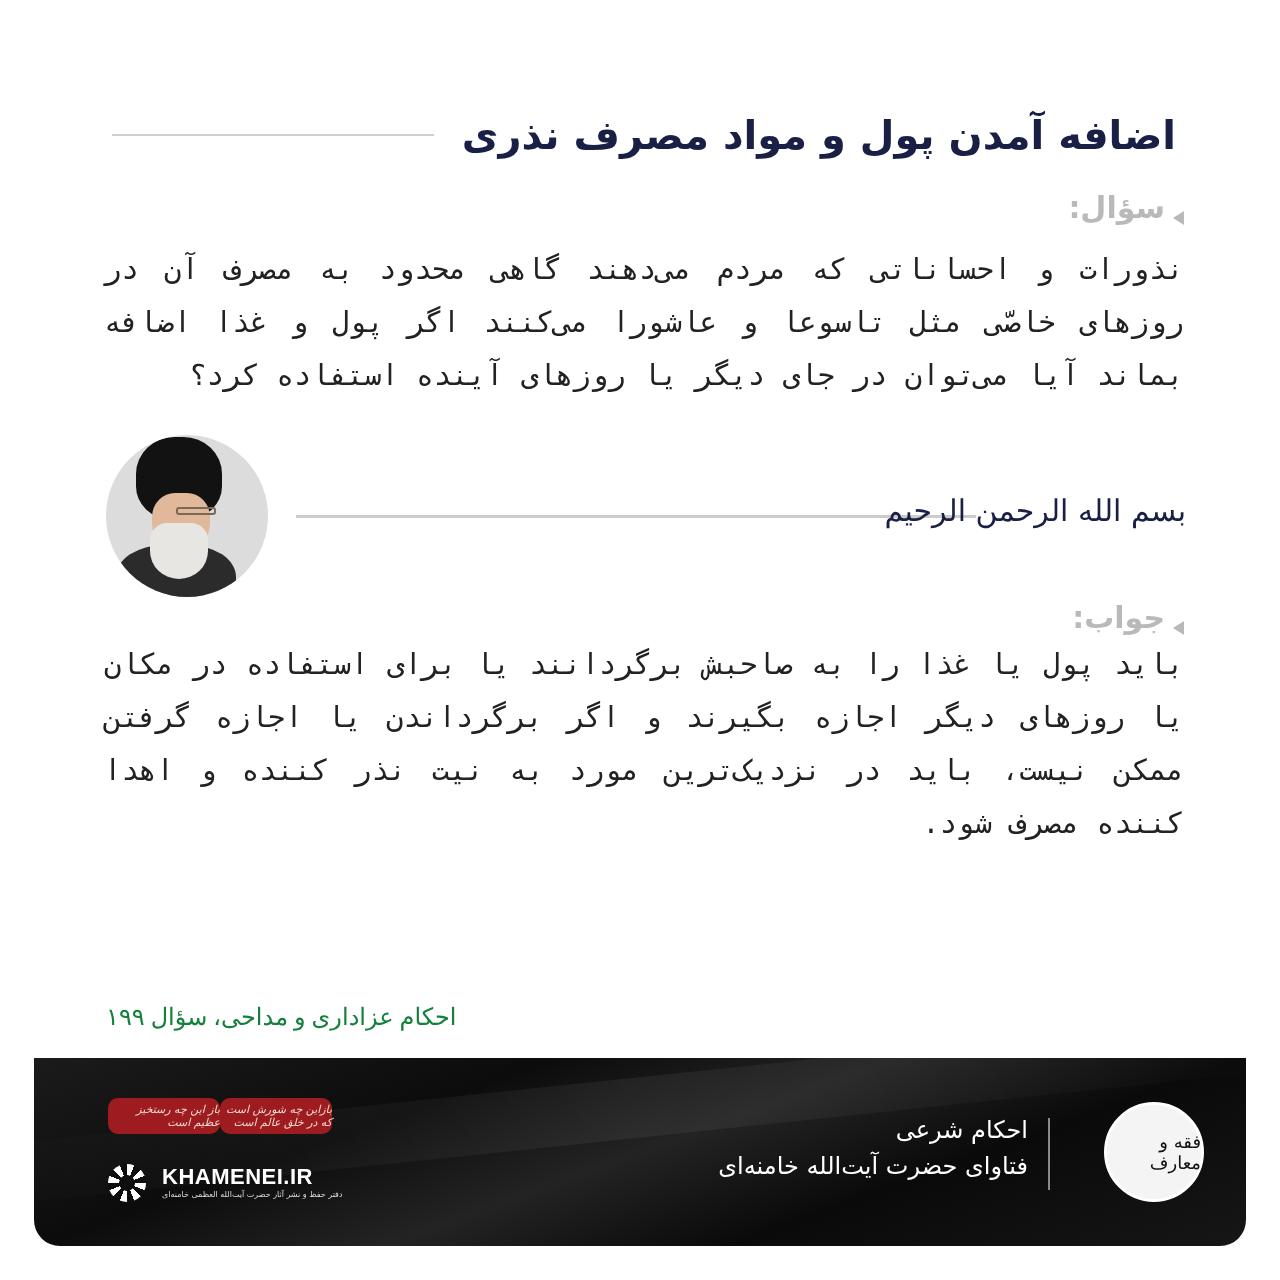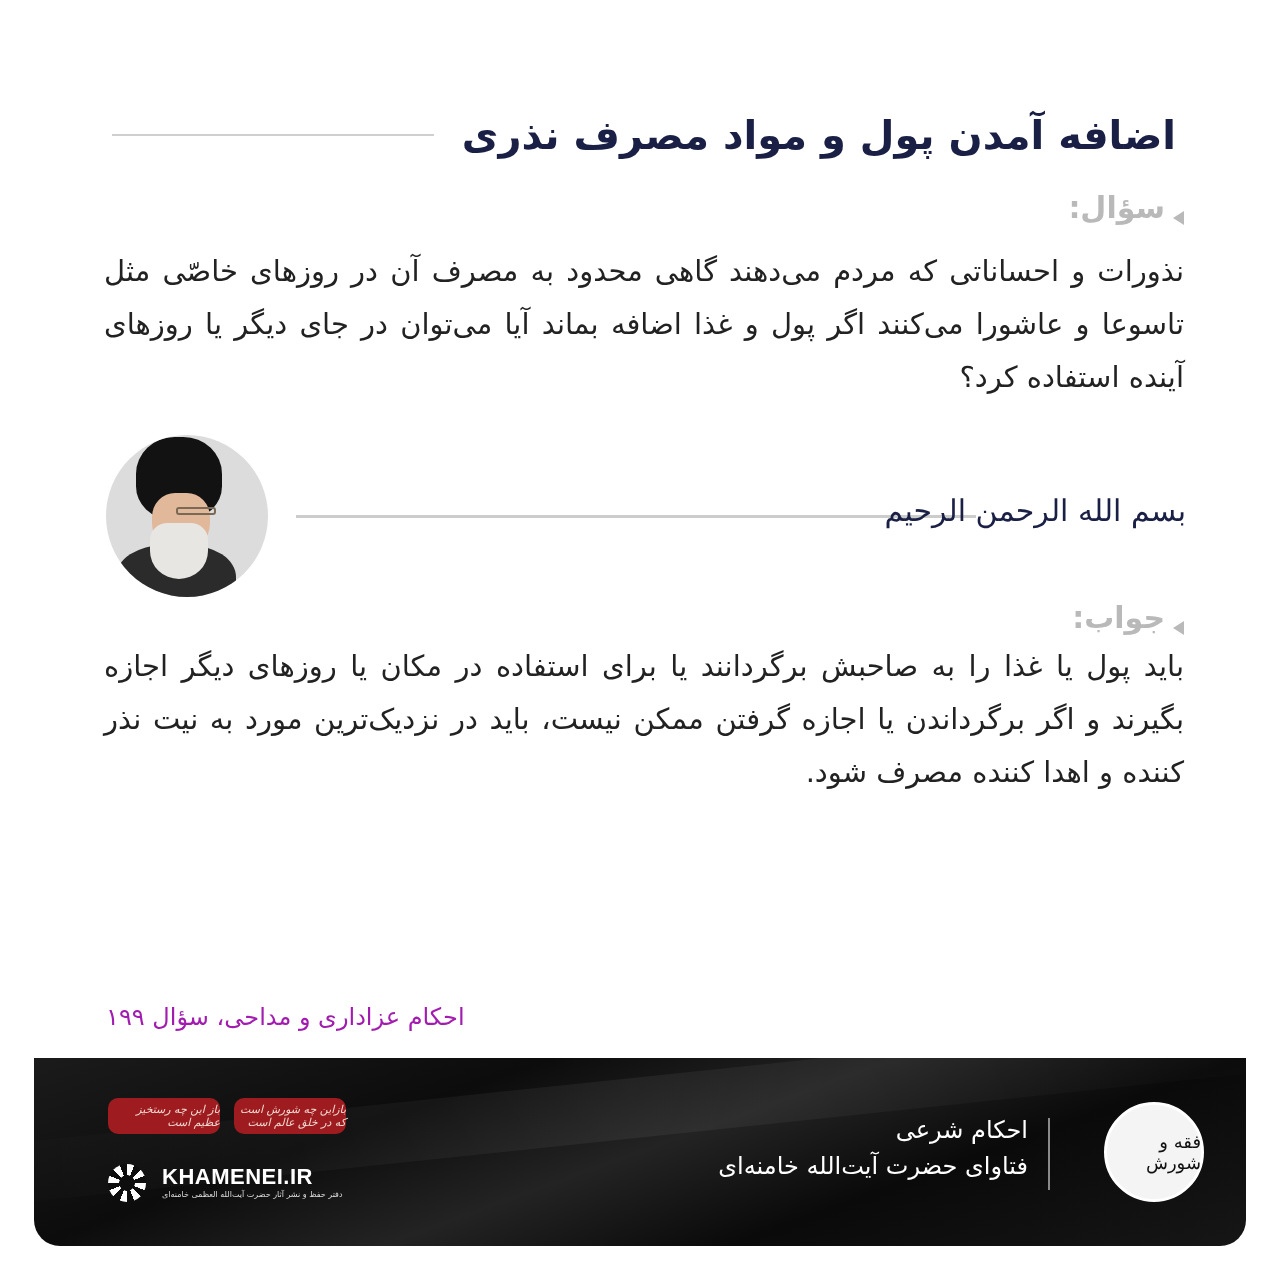--- a/index.html
+++ b/index.html
@@ -22,21 +22,21 @@
     }
     .label .tri {
       width: 0; height: 0; border-top: 7px solid transparent; border-bottom: 7px solid transparent;
       border-right: 11px solid #b9b9b9; margin-left: 8px;
     }
     .q-label { top: 190px; }
     .a-label { top: 600px; }
 
     .para {
       position: absolute; right: 96px; width: 1080px; direction: rtl; text-align: justify;
-      text-align-last: right; font-size: 29px; color: #222222; line-height: 53px;
+      text-align-last: right; font-size: 29px; color: #222222; line-height: 53px; font-family: Liberation Mono, monospace;
     }
     .question { top: 245px; }
     .answer { top: 640px; }
 
     .divider-row { position: absolute; top: 435px; left: 106px; width: 1080px; height: 160px; }
     .portrait {
       position: absolute; left: 0; top: 0; width: 162px; height: 162px; border-radius: 50%;
       background: #dcdcdc; overflow: hidden;
     }
     .portrait .turban {
@@ -58,21 +58,21 @@
     .portrait .glasses {
       position: absolute; left: 70px; top: 72px; width: 40px; height: 8px; border: 2px solid #7a6a55; border-radius: 3px;
     }
     .div-line { position: absolute; left: 190px; top: 80px; width: 680px; height: 3px; background: #cccccc; }
     .bismillah {
       position: absolute; right: 0; top: 58px; direction: rtl; font-family: "DejaVu Serif", serif;
       font-size: 30px; color: #1a1f45;
     }
 
     .source {
-      position: absolute; top: 1003px; left: 106px; direction: rtl; font-size: 24px; color: #a21caf;
+      position: absolute; top: 1003px; left: 106px; direction: rtl; font-size: 24px; color: #15803d; font-family: Liberation Serif, serif;
     }
 
     .footer {
       position: absolute; left: 34px; top: 1058px; width: 1212px; height: 188px;
       border-radius: 0 0 26px 26px; overflow: hidden;
       background: linear-gradient(160deg, #1b1b1b 0%, #0c0c0c 30%, #232323 50%, #0a0a0a 70%, #161616 100%);
     }
     .footer .sheen {
       position: absolute; left: -100px; top: 20px; width: 1400px; height: 60px;
       background: linear-gradient(90deg, transparent, rgba(255,255,255,0.06), transparent);
@@ -81,21 +81,21 @@
     .emblem {
       position: absolute; right: 42px; top: 44px; width: 100px; height: 100px; border-radius: 50%;
       background: #f4f4f4; border: 3px solid #ffffff; display: flex; align-items: center; justify-content: center;
       font-family: "DejaVu Serif", serif; font-size: 30px; color: #111; direction: rtl;
     }
     .emblem-sep { position: absolute; right: 196px; top: 60px; width: 2px; height: 72px; background: #8a8a8a; }
     .footer-titles { position: absolute; right: 218px; top: 54px; direction: rtl; color: #ffffff; text-align: right; }
     .footer-titles .l1 { font-size: 24px; line-height: 36px; }
     .footer-titles .l2 { font-size: 24px; line-height: 36px; }
 
-    .banners { position: absolute; left: 74px; top: 40px; display: flex; gap: 14px; }
+    .banners { position: absolute; left: 74px; top: 40px; display: flex; gap: 0; }
     .banner {
       width: 112px; height: 36px; background: #9e1b1f; border-radius: 10px;
       display: flex; align-items: center; justify-content: center; direction: rtl;
       font-family: "DejaVu Serif", serif; font-style: italic; font-size: 11px; color: #f0d9d0;
     }
     .kh-logo { position: absolute; left: 74px; top: 106px; display: flex; align-items: center; gap: 16px; }
     .kh-mark {
       width: 38px; height: 38px; position: relative;
       background:
         radial-gradient(circle, #0e0e0e 28%, transparent 30%),
@@ -139,21 +139,21 @@
 </div>
 
 <div class="para answer">باید پول یا غذا را به صاحبش برگردانند یا برای استفاده در مکان یا روزهای دیگر اجازه بگیرند و اگر برگرداندن یا اجازه گرفتن ممکن نیست، باید در نزدیک‌ترین مورد به نیت نذر کننده و اهدا کننده مصرف شود.</div>
 
 <div class="source">احکام عزاداری و مداحی، سؤال ۱۹۹</div>
 
 <div class="footer">
   <div class="sheen"></div>
 
   <div class="emblem">
-    <span style="font-size:18px;">فقه و شورش</span>
+    <span style="font-size:18px;">فقه و معارف</span>
   </div>
   <div class="emblem-sep"></div>
   <div class="footer-titles">
     <div class="l1">احکام شرعی</div>
     <div class="l2">فتاوای حضرت آیت‌الله خامنه‌ای</div>
   </div>
 
   <div class="banners">
     <div class="banner">باز این چه رستخیز عظیم است</div>
     <div class="banner">بازاین چه شورش است که در خلق عالم است</div>

